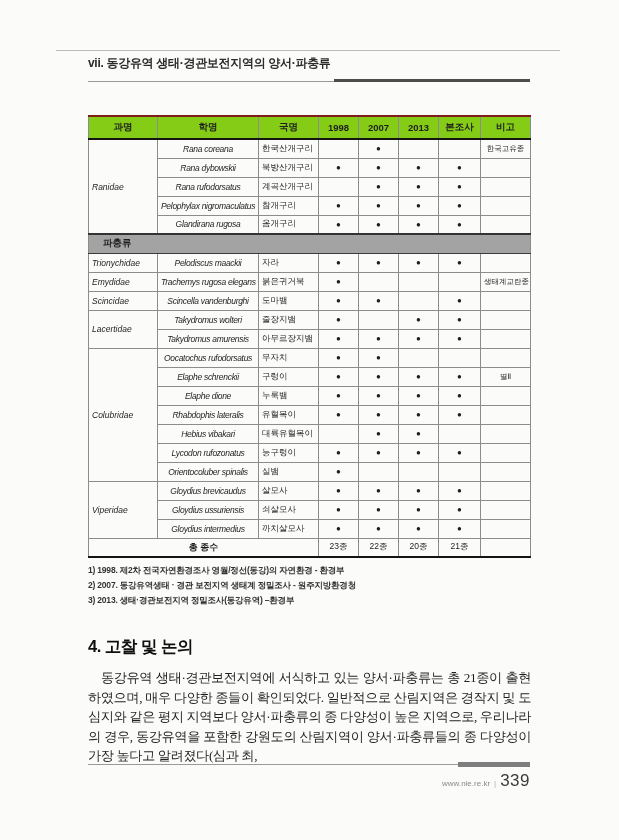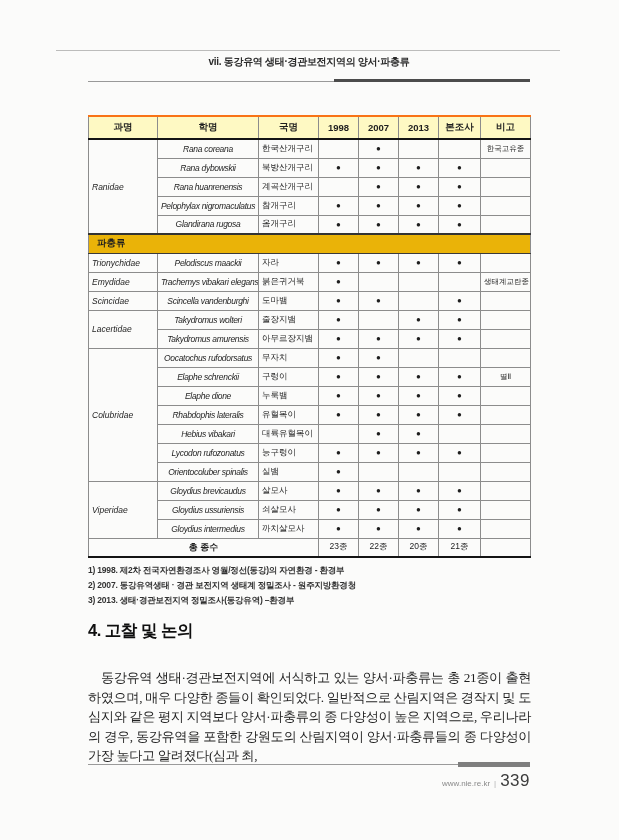--- a/index.html
+++ b/index.html
@@ -12,64 +12,64 @@
   .page {
     position:relative; width:619px; height:840px;
     background:#fbfbfa; overflow:hidden;
   }
   
   .scan-line { position:absolute; top:50px; left:56px; width:504px; height:1px; background:#9a9a9a; opacity:.65; }
 
   
   .header-title {
     position:absolute; top:55px; left:88px; width:442px;
-    text-align:center; font-size:10px; font-weight:700; color:#2b2b2b;
+    text-align:left; font-size:12px; font-weight:700; color:#2b2b2b;
     letter-spacing:-0.3px; white-space:nowrap;
   }
   .header-rule { position:absolute; top:79px; left:88px; width:442px; height:3px; }
   .header-rule .thin  { position:absolute; left:0; right:0; bottom:0; height:1px; background:#999; }
   .header-rule .thick { position:absolute; right:0; bottom:0; width:196px; height:3px; background:#4c4c4c; }
 
   
   table.species-table {
     position:absolute; top:115px; left:88px; width:442px;
     border-collapse:collapse; table-layout:fixed;
     font-size:8.5px; color:#1e1e1e;
   }
   .species-table th, .species-table td {
     border:1px solid #8c8c8c; padding:0 3px; height:19px;
     overflow:hidden; white-space:nowrap; vertical-align:middle;
   }
   .species-table thead th {
-    background:#fef9c3; height:23px; font-size:9.5px; font-weight:700;
-    text-align:center; border-top:2px solid #f97316; border-bottom:2px solid #141414;
+    background:#84cc16; height:23px; font-size:9.5px; font-weight:700;
+    text-align:center; border-top:2px solid #7f1d1d; border-bottom:2px solid #141414;
   }
   .species-table td.family { font-style:italic; text-align:left; }
   .species-table td.sci    { font-style:italic; text-align:center; letter-spacing:-0.3px; }
   .species-table td.kor    { text-align:left; }
   .species-table td.c      { text-align:center; }
   .species-table td.mark   { font-size:8px; text-align:center; }
   .species-table td.note   { font-size:7.5px; text-align:center; }
   .species-table tr.section-row td {
     border-top:2px solid #333; border-bottom:1px solid #3a3a3a;
-    font-weight:700; font-size:9.5px; text-align:left; padding-left:8px;
-    background:#eab308;
+    font-weight:700; font-size:9.5px; text-align:left; padding-left:14px;
+    background:#a3a3a3;
   }
   .species-table tr.total-row td { border-bottom:2px solid #141414; }
   .species-table tr.total-row td.total-label { font-weight:700; font-size:9px; text-align:center; }
 
   
   .footnotes {
     position:absolute; top:563px; left:88px; width:442px;
     font-size:8.5px; line-height:15px; color:#333; letter-spacing:-0.2px;font-weight:bold;
   }
 
   
   .section-heading {
-    position:absolute; top:620px; left:88px;
+    position:absolute; top:636px; left:88px;
     font-size:16.5px; font-weight:800; color:#0f0f0f; letter-spacing:-0.5px;
   }
   .body-paragraph {
     position:absolute; top:668px; left:88px; width:443px;
     font-family:"Liberation Serif","DejaVu Serif",serif;
     font-size:13.2px; line-height:19.5px; color:#1f1f1f;
     text-align:justify; text-indent:13px; letter-spacing:-0.4px;
     word-break:break-all;
   }
 
@@ -132,21 +132,21 @@
         <tr>
           <td class="sci">Rana dybowskii</td>
           <td class="kor">북방산개구리</td>
           <td class="mark">●</td>
           <td class="mark">●</td>
           <td class="mark">●</td>
           <td class="mark">●</td>
           <td class="note"></td>
         </tr>
         <tr>
-          <td class="sci">Rana huanrenensis</td>
+          <td class="sci">Rana rufodorsatus</td>
           <td class="kor">계곡산개구리</td>
           <td class="mark"></td>
           <td class="mark">●</td>
           <td class="mark">●</td>
           <td class="mark">●</td>
           <td class="note"></td>
         </tr>
         <tr>
           <td class="sci">Pelophylax nigromaculatus</td>
           <td class="kor">참개구리</td>
@@ -173,21 +173,21 @@
           <td class="sci">Pelodiscus maackii</td>
           <td class="kor">자라</td>
           <td class="mark">●</td>
           <td class="mark">●</td>
           <td class="mark">●</td>
           <td class="mark">●</td>
           <td class="note"></td>
         </tr>
         <tr>
           <td class="family" rowspan="1">Emydidae</td>
-          <td class="sci">Trachemys vibakari elegans</td>
+          <td class="sci">Trachemys rugosa elegans</td>
           <td class="kor">붉은귀거북</td>
           <td class="mark">●</td>
           <td class="mark"></td>
           <td class="mark"></td>
           <td class="mark"></td>
           <td class="note">생태계교란종</td>
         </tr>
         <tr>
           <td class="family" rowspan="1">Scincidae</td>
           <td class="sci">Scincella vandenburghi</td>

